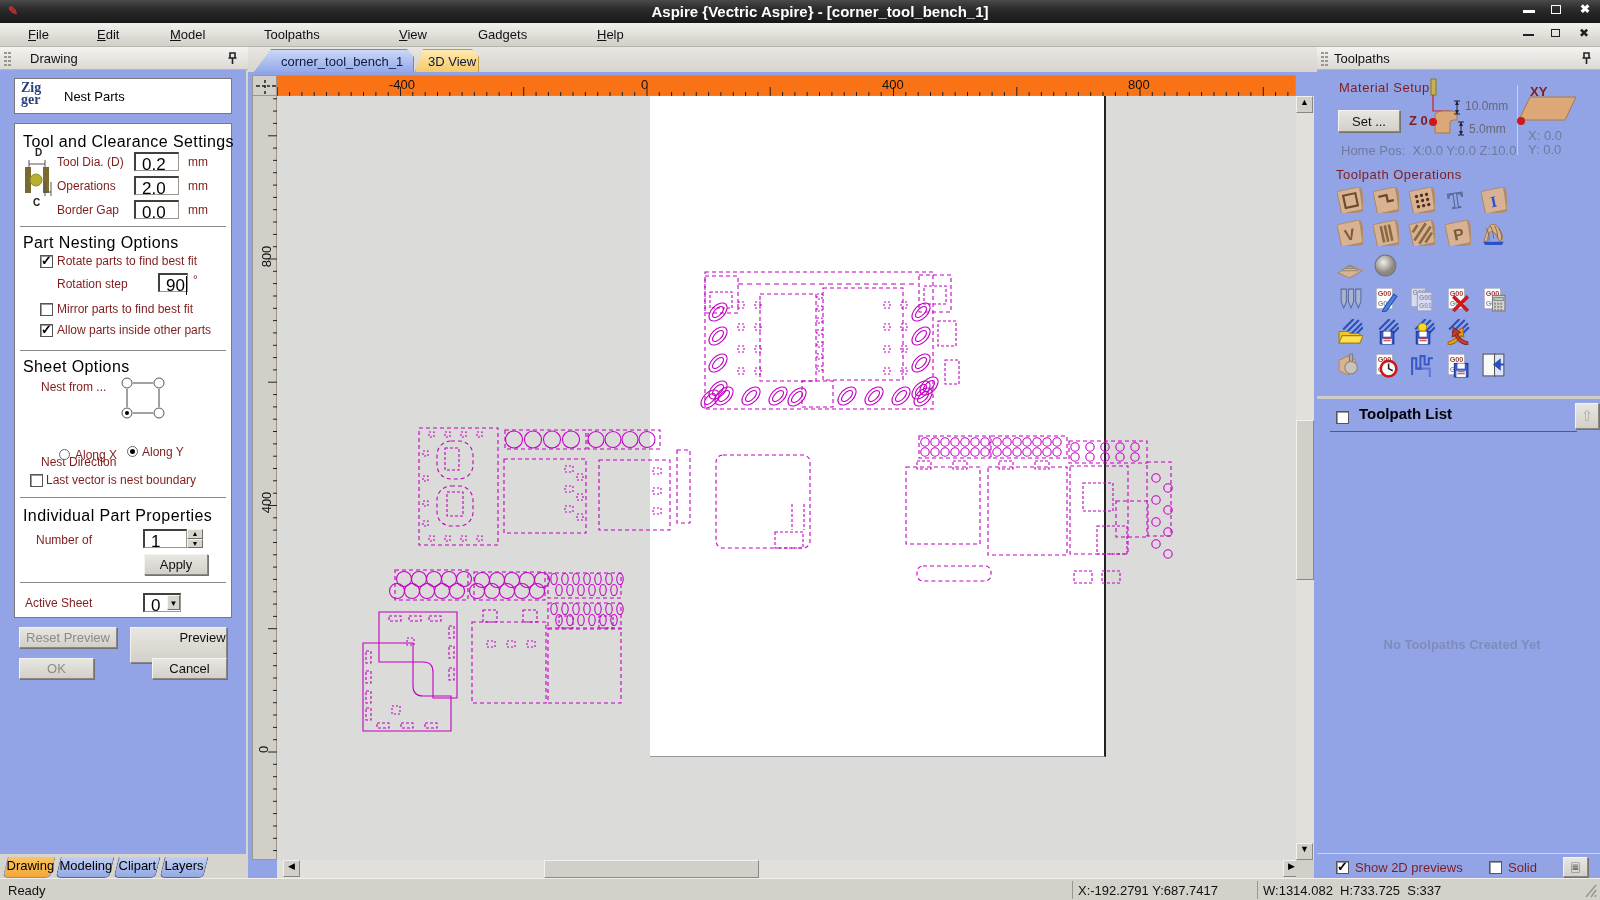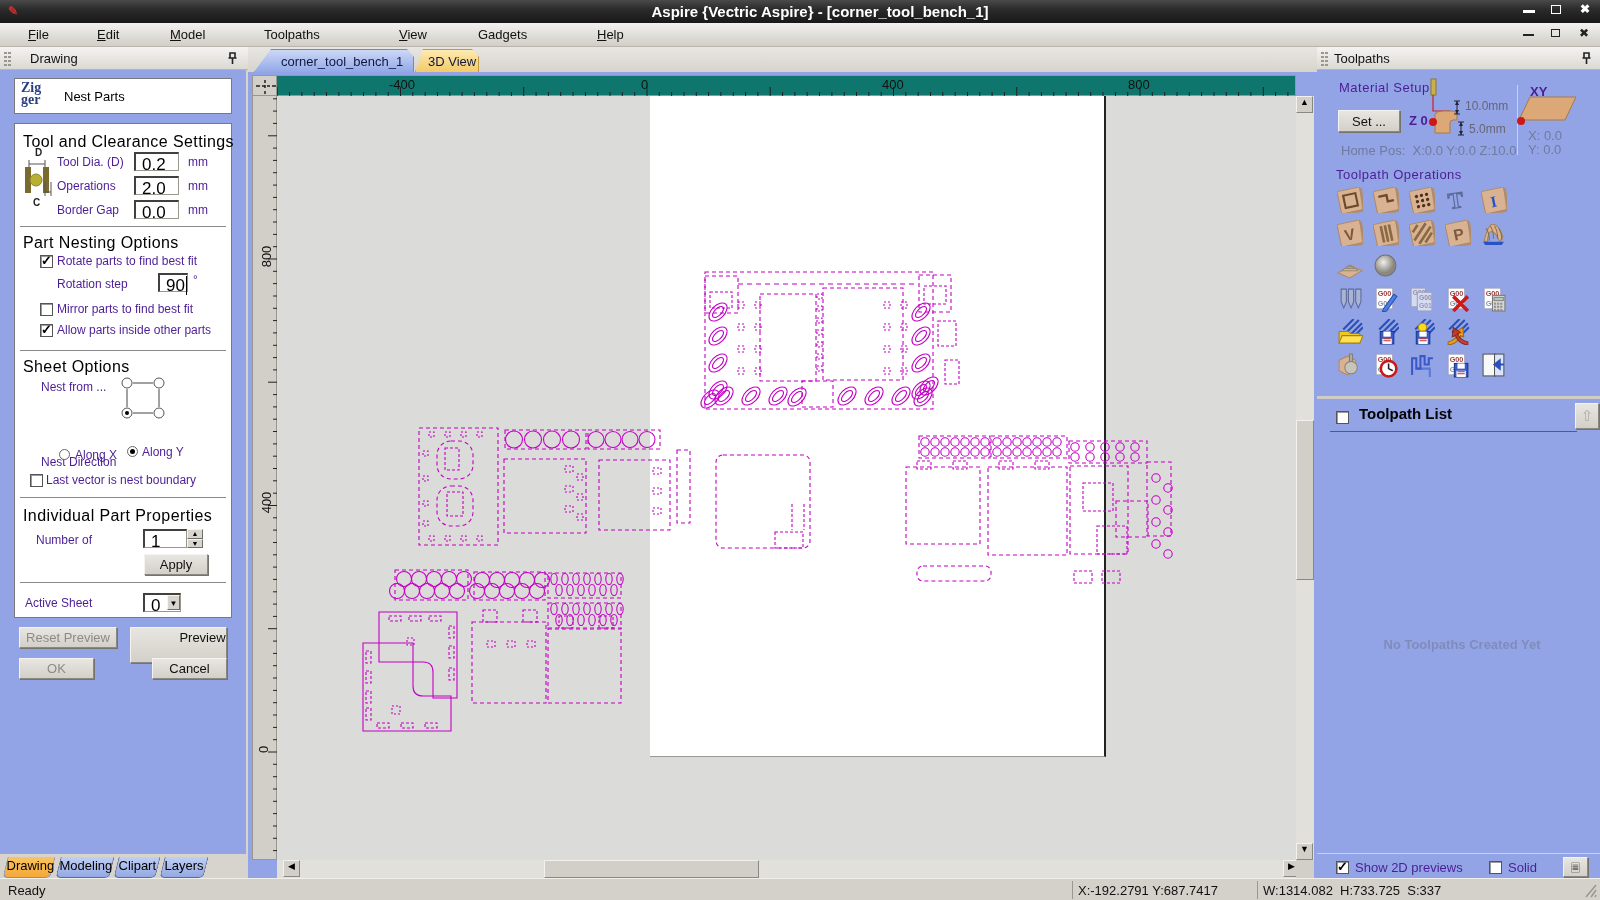--- a/index.html
+++ b/index.html
@@ -34,42 +34,42 @@
 .sep { height:1px; background:#8a8a8a; }
 
 
 #formbox .label { font-size:12px; }
 #formbox .head { font-size:16px; letter-spacing:0.4px; }
 
 #lpanel { left:0; top:47px; width:246px; height:807px; background:#93a4e6; }
 #lphead { left:0; top:0; width:248px; height:23px;
   background:linear-gradient(#f4f3f1,#dcd9d3); border-bottom:1px solid #b8b5ae;
   font-size:13px; color:#111; }
-.label { position:absolute; font-size:13px; color:#4c1d95; white-space:nowrap; }
+.label { position:absolute; font-size:13px; color:#7f1d1d; white-space:nowrap; }
 .head { position:absolute; font-size:13px; color:#000; letter-spacing:0.5px; white-space:nowrap; }
 #nestbox { left:14px; top:31px; width:218px; height:36px; background:#fff; border:1px solid #7a7a7a; }
 #formbox { left:14px; top:76px; width:218px; height:495px; background:#fff; border:1px solid #7a7a7a; }
 
 
 .btab { position:absolute; height:21px; font-size:13px; color:#000; text-align:center;
   border:1px solid #5a6a9a; border-top:none; border-radius:0 0 5px 5px; padding-top:1px;
   transform:skewX(-14deg); }
 
 
 #statusbar { left:0; top:878px; width:1600px; height:22px; background:#d4d1ca;
   border-top:1px solid #f0efec; font-size:13px; color:#111; }
 
 
 #center { left:248px; top:47px; width:1069px; height:831px; background:#d7d4cd; }
 #tabbar { left:0; top:0; width:1069px; height:25px; background:linear-gradient(#e8e6e2,#d7d4cd); }
 .dtab { position:absolute; top:2px; height:23px; font-size:13px; color:#101840;
   border:1px solid #7388c0; border-bottom:none; border-radius:7px 7px 0 0; padding:4px 12px 0 12px; }
 #canvaswrap { left:0; top:25px; width:1069px; height:806px; background:#93a4e6; }
 #rulercorner { left:4px; top:3px; width:25px; height:21px; background:#d2cfc8; border:1px solid #9a978f; }
-#hruler { left:29px; top:3px; width:1019px; height:21px; background:#0f766e; border:1px solid #9a978f; border-left:none; }
+#hruler { left:29px; top:3px; width:1019px; height:21px; background:#f97316; border:1px solid #9a978f; border-left:none; }
 #vruler { left:4px; top:24px; width:25px; height:764px; background:#d2cfc8; border:1px solid #9a978f; border-top:none; }
 #viewport { left:29px; top:24px; width:1019px; height:764px; background:#dbdbda; overflow:hidden; }
 .rlab { position:absolute; font-size:13px; color:#111; }
 
 .sbtrack { position:absolute; background:#e2e0db; }
 .sbthumb { position:absolute; background:#d2cfc8; border:1px solid #8a8880; border-top-color:#f2f1ef; border-left-color:#f2f1ef; }
 .sbbtn { position:absolute; width:17px; height:17px; background:#d2cfc8; border:1px solid #8a8880; border-top-color:#f2f1ef; border-left-color:#f2f1ef; font-size:9px; color:#000; text-align:center; }
 
 
 #rpanel { left:1317px; top:47px; width:283px; height:831px; background:#93a4e6; }

